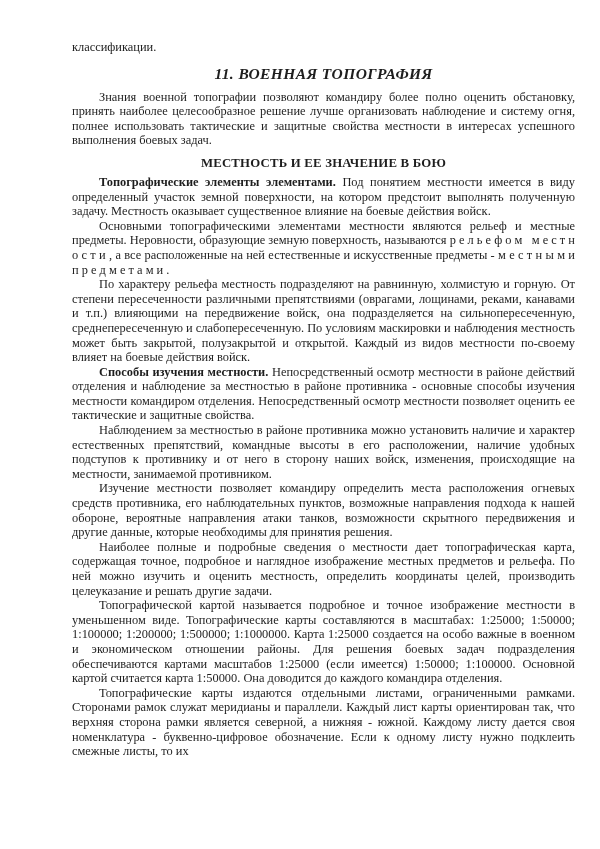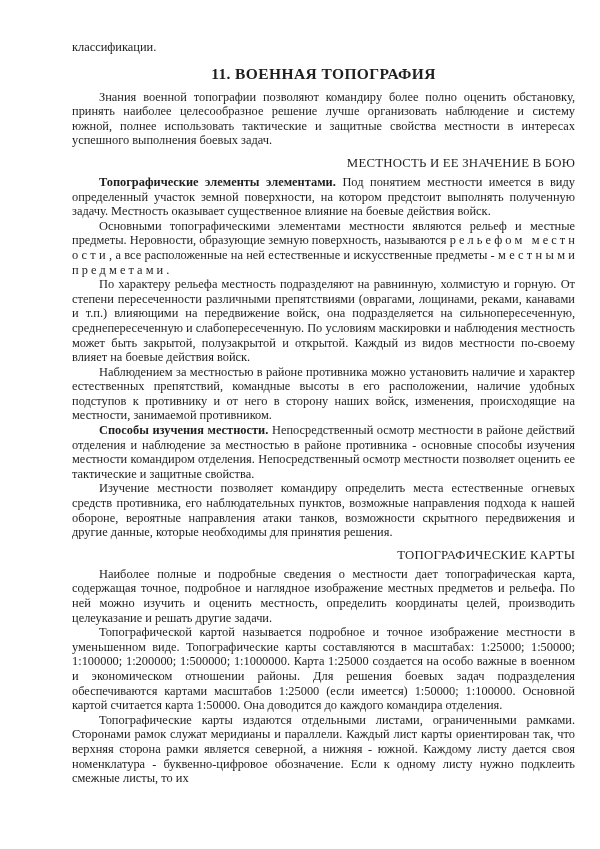--- a/index.html
+++ b/index.html
@@ -29,47 +29,47 @@
     text-indent: 0;
     text-align: left;
   }
   .chapter-title {
     font-size: 15.5px;
     line-height: 19px;
     font-weight: bold;
     text-align: center;
     margin: 9px 0 7px 0;
     letter-spacing: 0.4px;
+    font-style: italic;
   }
   .section-title {
     font-size: 12.8px;
     line-height: 16px;
-    font-weight: normal;
-    text-align: right;
+    font-weight: bold;
+    text-align: center;
     margin: 7px 0 4px 0;
     letter-spacing: 0.2px;
   }
   .run-normal { }
   .run-bold { font-weight: bold; }
   .run-italic { }
   .run-spaced { white-space: pre-wrap; }
 </style>
 </head>
 <body>
 
 <div class="page">
   <div class="doc-content" id="doc-content">
       <p class="para fragment"><span class="run-normal">классификации.</span></p>
       <h1 class="chapter-title">11. ВОЕННАЯ ТОПОГРАФИЯ</h1>
-      <p class="para"><span class="run-normal">Знания военной топографии позволяют командиру более полно оценить обстановку, принять наиболее целесообразное решение лучше организовать наблюдение и систему южной, полнее использовать тактические и защитные свойства местности в интересах успешного выполнения боевых задач.</span></p>
+      <p class="para"><span class="run-normal">Знания военной топографии позволяют командиру более полно оценить обстановку, принять наиболее целесообразное решение лучше организовать наблюдение и систему огня, полнее использовать тактические и защитные свойства местности в интересах успешного выполнения боевых задач.</span></p>
       <h2 class="section-title">МЕСТНОСТЬ И ЕЕ ЗНАЧЕНИЕ В БОЮ</h2>
       <p class="para"><span class="run-bold">Топографические элементы элементами.</span><span class="run-normal"> Под понятием местности имеется в виду определенный участок земной поверхности, на котором предстоит выполнять полученную задачу. Местность оказывает существенное влияние на боевые действия войск.</span></p>
       <p class="para"><span class="run-normal">Основными топографическими элементами местности являются рельеф и местные предметы. Неровности, образующие земную поверхность, называются </span><span class="run-spaced">р е л ь е ф о м   м е с т н о с т и</span><span class="run-normal"> , а все расположенные на ней естественные и искусственные предметы - </span><span class="run-spaced">м е с т н ы м и   п р е д м е т а м и</span><span class="run-normal"> .</span></p>
       <p class="para"><span class="run-normal">По характеру рельефа местность подразделяют на равнинную, холмистую и горную. От степени пересеченности различными препятствиями (оврагами, лощинами, реками, канавами и т.п.) влияющими на передвижение войск, она подразделяется на сильнопересеченную, среднепересеченную и слабопересеченную. По условиям маскировки и наблюдения местность может быть закрытой, полузакрытой и открытой. Каждый из видов местности по-своему влияет на боевые действия войск.</span></p>
+      <p class="para"><span class="run-bold">Способы изучения местности.</span><span class="run-normal"> Непосредственный осмотр местности в районе действий отделения и наблюдение за местностью в районе противника - основные способы изучения местности командиром отделения. Непосредственный осмотр местности позволяет оценить ее тактические и защитные свойства.</span></p>
       <p class="para"><span class="run-normal">Наблюдением за местностью в районе противника можно установить наличие и характер естественных препятствий, командные высоты в его расположении, наличие удобных подступов к противнику и от него в сторону наших войск, изменения, происходящие на местности, занимаемой противником.</span></p>
-      <p class="para"><span class="run-bold">Способы изучения местности.</span><span class="run-normal"> Непосредственный осмотр местности в районе действий отделения и наблюдение за местностью в районе противника - основные способы изучения местности командиром отделения. Непосредственный осмотр местности позволяет оценить ее тактические и защитные свойства.</span></p>
-      <p class="para"><span class="run-normal">Изучение местности позволяет командиру определить места естественные огневых средств противника, его наблюдательных пунктов, возможные направления подхода к нашей обороне, вероятные направления атаки танков, возможности скрытного передвижения и другие данные, которые необходимы для принятия решения.</span></p>
-      <h2 class="section-title">ТОПОГРАФИЧЕСКИЕ КАРТЫ</h2>
+      <p class="para"><span class="run-normal">Изучение местности позволяет командиру определить места расположения огневых средств противника, его наблюдательных пунктов, возможные направления подхода к нашей обороне, вероятные направления атаки танков, возможности скрытного передвижения и другие данные, которые необходимы для принятия решения.</span></p>
       <p class="para"><span class="run-normal">Наиболее полные и подробные сведения о местности дает топографическая карта, содержащая точное, подробное и наглядное изображение местных предметов и рельефа. По ней можно изучить и оценить местность, определить координаты целей, производить целеуказание и решать другие задачи.</span></p>
       <p class="para"><span class="run-italic">Топографической картой</span><span class="run-normal"> называется подробное и точное изображение местности в уменьшенном виде. Топографические карты составляются в масштабах: 1:25000; 1:50000; 1:100000; 1:200000; 1:500000; 1:1000000. Карта 1:25000 создается на особо важные в военном и экономическом отношении районы. Для решения боевых задач подразделения обеспечиваются картами масштабов 1:25000 (если имеется) 1:50000; 1:100000. Основной картой считается карта 1:50000. Она доводится до каждого командира отделения.</span></p>
       <p class="para"><span class="run-normal">Топографические карты издаются отдельными листами, ограниченными рамками. Сторонами рамок служат меридианы и параллели. Каждый лист карты ориентирован так, что верхняя сторона рамки является </span><span class="run-italic">северной</span><span class="run-normal">, а нижняя - </span><span class="run-italic">южной</span><span class="run-normal">. Каждому листу дается своя номенклатура - буквенно-цифровое обозначение. Если к одному листу нужно подклеить смежные листы, то их</span></p>
     </div>
 </div>
 
 </body></html>

